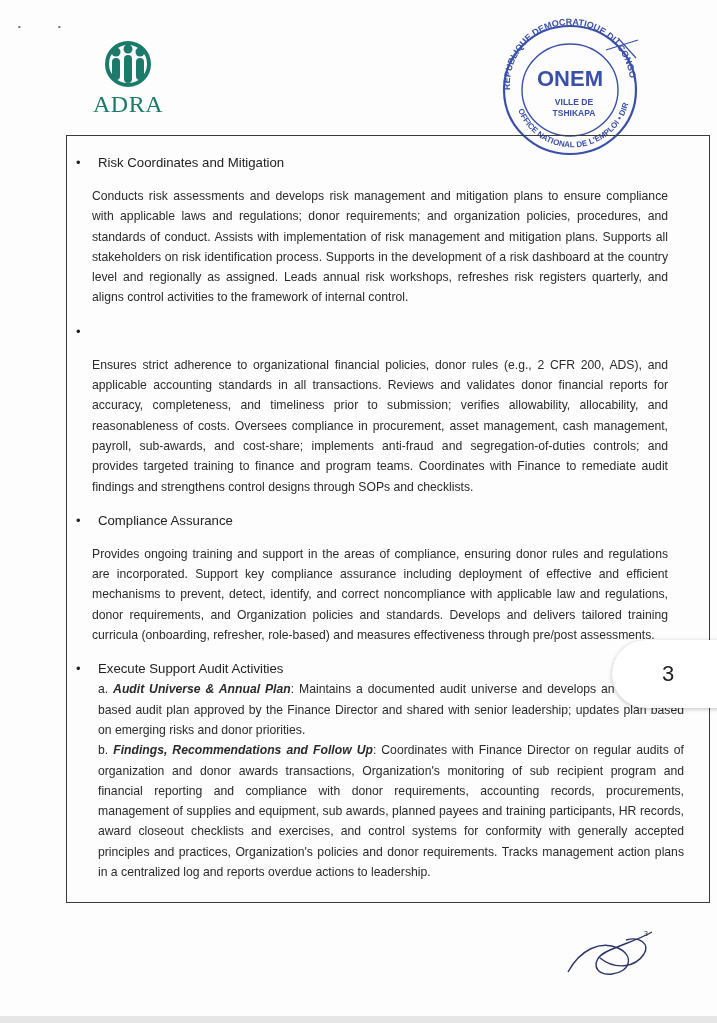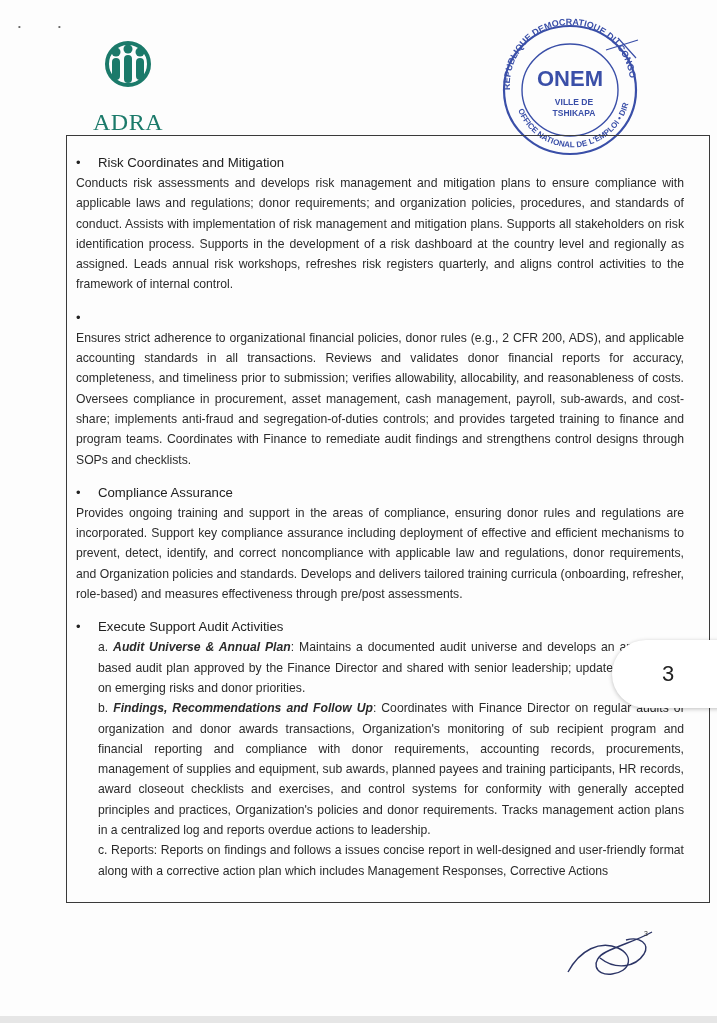--- a/index.html
+++ b/index.html
@@ -10,33 +10,33 @@
     color: #2a2a2a;
     position: relative;
   }
   .page { position: absolute; left: 0; top: 0; width: 717px; height: 1016px; background: #fdfdfd; }
   .bottom-strip { position: absolute; left: 0; top: 1016px; width: 717px; height: 7px; background: #e6e6e6; }
   .logo { position: absolute; left: 88px; top: 38px; width: 80px; }
   .logo svg { display: block; margin: 0 auto; }
   .logo-text {
     font-family: "Liberation Serif", serif;
     font-size: 24px; color: #1b7a6a; text-align: center;
-    letter-spacing: 0.5px; margin-top: 19px;
+    letter-spacing: 0.5px; margin-top: 1px;
   }
   .stamp { position: absolute; left: 488px; top: 10px; width: 160px; height: 150px; }
   .frame {
     position: absolute; left: 66px; top: 135px; width: 644px; height: 768px;
     border: 1px solid #3a3a3a; box-sizing: border-box;
   }
   .content { position: absolute; left: 76px; top: 155px; width: 608px; }
   .section { margin-bottom: 15px; }
   .heading { font-size: 13.2px; color: #222; margin: 0 0 3px 0; display: flex; align-items: center; }
   .bullet { display: inline-block; width: 22px; font-size: 13px; }
   .para {
-    font-size: 12.2px; line-height: 20.3px; text-align: justify; margin: 0; color: #2b2b2b;
+    font-size: 12.2px; line-height: 20.3px; text-align: justify; margin: 16px; color: #2b2b2b;
   }
   .sub { padding-left: 22px; }
   .sub p { margin: 0; font-size: 12.2px; line-height: 20.3px; text-align: justify; }
   .sub .em { font-style: italic; font-weight: bold; }
   .page-badge {
     position: absolute; left: 612px; top: 640px; width: 110px; height: 68px;
     background: #ffffff; border-radius: 34px 0 0 34px;
     box-shadow: 0 1px 4px rgba(0,0,0,0.25);
     display: flex; align-items: center; justify-content: flex-start; padding-left: 50px; box-sizing: border-box;
     font-size: 22px; color: #222;
@@ -118,23 +118,20 @@
         <span class="bullet">•</span>
         <span>Execute Support Audit Activities</span>
       </div>
       <div class="sub">
         <p>
           <span>a. </span><span class="em">Audit Universe &amp; Annual Plan</span><span>: Maintains a documented audit universe and develops an annual risk-based audit plan approved by the Finance Director and shared with senior leadership; updates plan based on emerging risks and donor priorities.</span>
         </p>
         <p>
           <span>b. </span><span class="em">Findings, Recommendations and Follow Up</span><span>: Coordinates with Finance Director on regular audits of organization and donor awards transactions, Organization's monitoring of sub recipient program and financial reporting and compliance with donor requirements, accounting records, procurements, management of supplies and equipment, sub awards, planned payees and training participants, HR records, award closeout checklists and exercises, and control systems for conformity with generally accepted principles and practices, Organization's policies and donor requirements. Tracks management action plans in a centralized log and reports overdue actions to leadership.</span>
         </p>
-        <p>
-          <span>c. </span><span class="em"></span><span>Reports: Reports on findings and follows a issues concise report in well-designed and user-friendly format along with a corrective action plan which includes Management Responses, Corrective Actions</span>
-        </p>
       </div>
     </div>
   </div>
 
   <svg class="signature" viewBox="0 0 110 80">
     <path d="M 8 62 C 20 40, 40 30, 58 38 C 75 46, 70 62, 52 64 C 34 66, 30 50, 46 42 C 60 35, 78 30, 92 22 M 40 48 C 55 60, 75 58, 84 44 C 90 34, 80 26, 66 30" stroke="#2c3566" stroke-width="1.4" fill="none"></path>
     <text x="84" y="26" font-size="7" fill="#333" font-family="Liberation Sans, sans-serif">3</text>
   </svg>
 </div>
 

